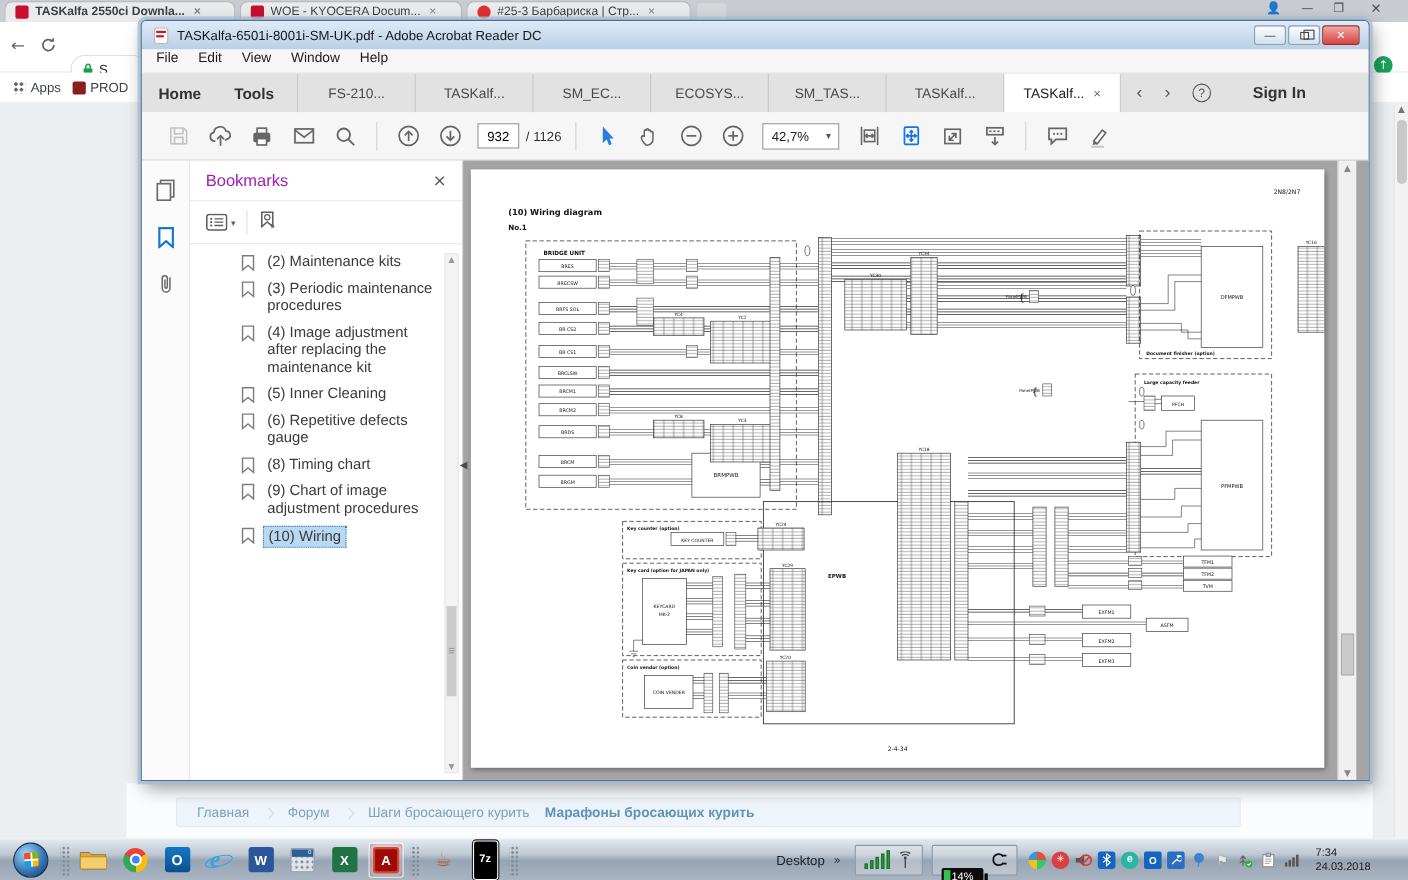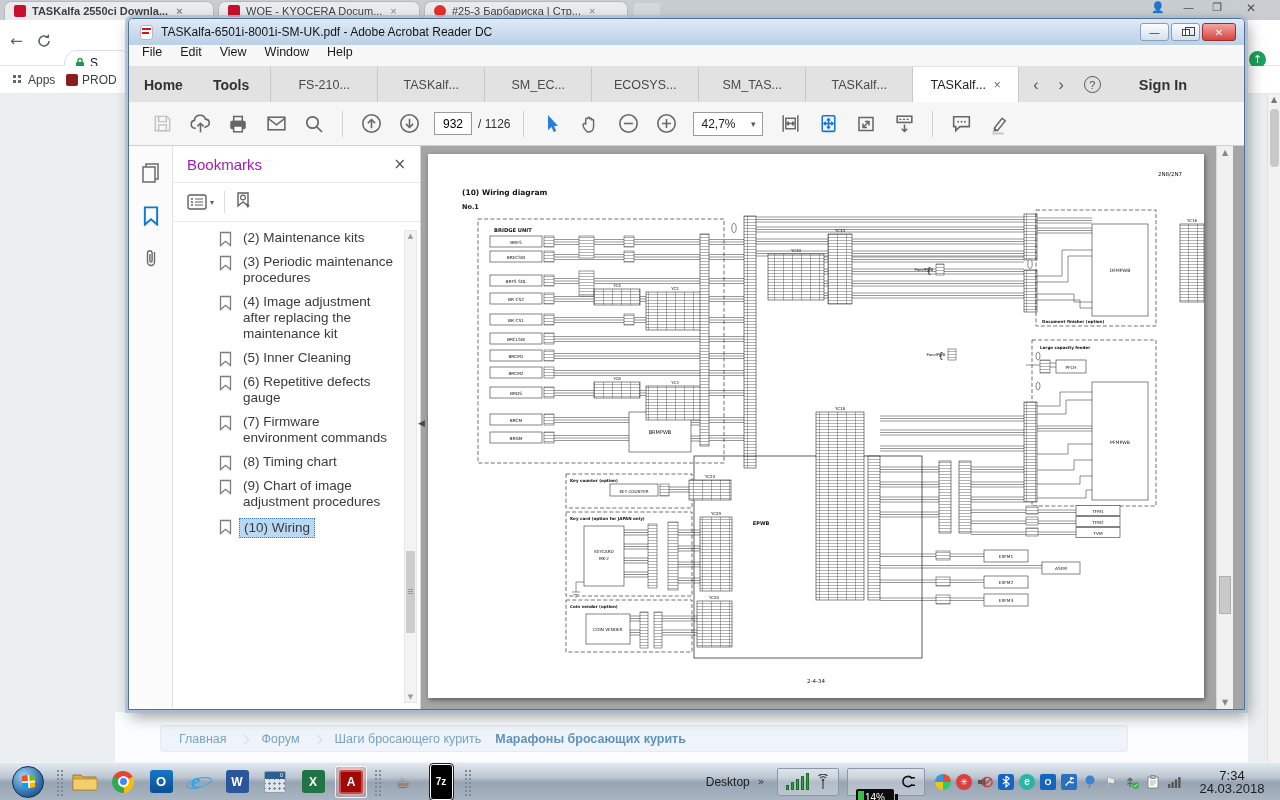--- a/index.html
+++ b/index.html
@@ -154,21 +154,21 @@
           display:flex; align-items:center; justify-content:center;margin-top:32px; }
   .batt::after { content:""; position:absolute; right:-4px; top:5px; width:3px; height:8px; background:#0c0c0c; }
   .batt .lvl { position:absolute; left:2px; top:2px; bottom:2px; width:6px; background:#39c04a; }
   .batt span { position:relative; }
   .inset { background:rgba(250,252,255,.28); border:1px solid #8c97a5; border-radius:2px; height:28px;
            display:flex; align-items:center; gap:7px; padding:0 8px; margin:0 4px; }
   .netbars { display:flex; align-items:flex-end; gap:1.5px; height:17px; }
   .netbars i { width:3.5px; background:#2d9e3f; border:0.5px solid #1d6e2b; }
   .tray { display:flex; align-items:center; gap:5px; margin:0 6px; }
   .tico { width:16px; height:16px; display:flex; align-items:center; justify-content:center; font-size:10px; }
-  .clockblk { width:72px; text-align:center; font-size:13px; color:#1c1c1c; line-height:13px; margin:0 8px; }
+  .clockblk { width:72px; text-align:left; font-size:10px; color:#1c1c1c; line-height:13px; margin:0 8px; }
   .desktoplbl { font-size:12px; color:#1b1e22; display:flex; align-items:center; gap:8px; margin:0 8px;text-align:right; }
 </style>
 </head>
 <body>
 
 <div id="screen">
 
   <div id="tabstrip">
     <div class="btab" style="left:4px;width:210px;font-weight:bold;">
       <span class="fav"></span>
@@ -471,26 +471,20 @@
           <div class="bitem">
             <span class="bglyph"><svg width="13" height="16" viewBox="0 0 13 16">
                   <path d="M1.5 1.5h10v13l-5-4.2-5 4.2z" fill="none" stroke="#7d7d7d" stroke-width="1.3"></path>
                 </svg></span>
             <span>(6) Repetitive defects gauge</span>
           </div>
           <div class="bitem">
             <span class="bglyph"><svg width="13" height="16" viewBox="0 0 13 16">
                   <path d="M1.5 1.5h10v13l-5-4.2-5 4.2z" fill="none" stroke="#7d7d7d" stroke-width="1.3"></path>
                 </svg></span>
-            <span>(7) Firmware environment commands</span>
-          </div>
-          <div class="bitem">
-            <span class="bglyph"><svg width="13" height="16" viewBox="0 0 13 16">
-                  <path d="M1.5 1.5h10v13l-5-4.2-5 4.2z" fill="none" stroke="#7d7d7d" stroke-width="1.3"></path>
-                </svg></span>
             <span>(8) Timing chart</span>
           </div>
           <div class="bitem">
             <span class="bglyph"><svg width="13" height="16" viewBox="0 0 13 16">
                   <path d="M1.5 1.5h10v13l-5-4.2-5 4.2z" fill="none" stroke="#7d7d7d" stroke-width="1.3"></path>
                 </svg></span>
             <span>(9) Chart of image adjustment procedures</span>
           </div>
           <div class="bitem">
             <span class="bglyph"><svg width="13" height="16" viewBox="0 0 13 16">

